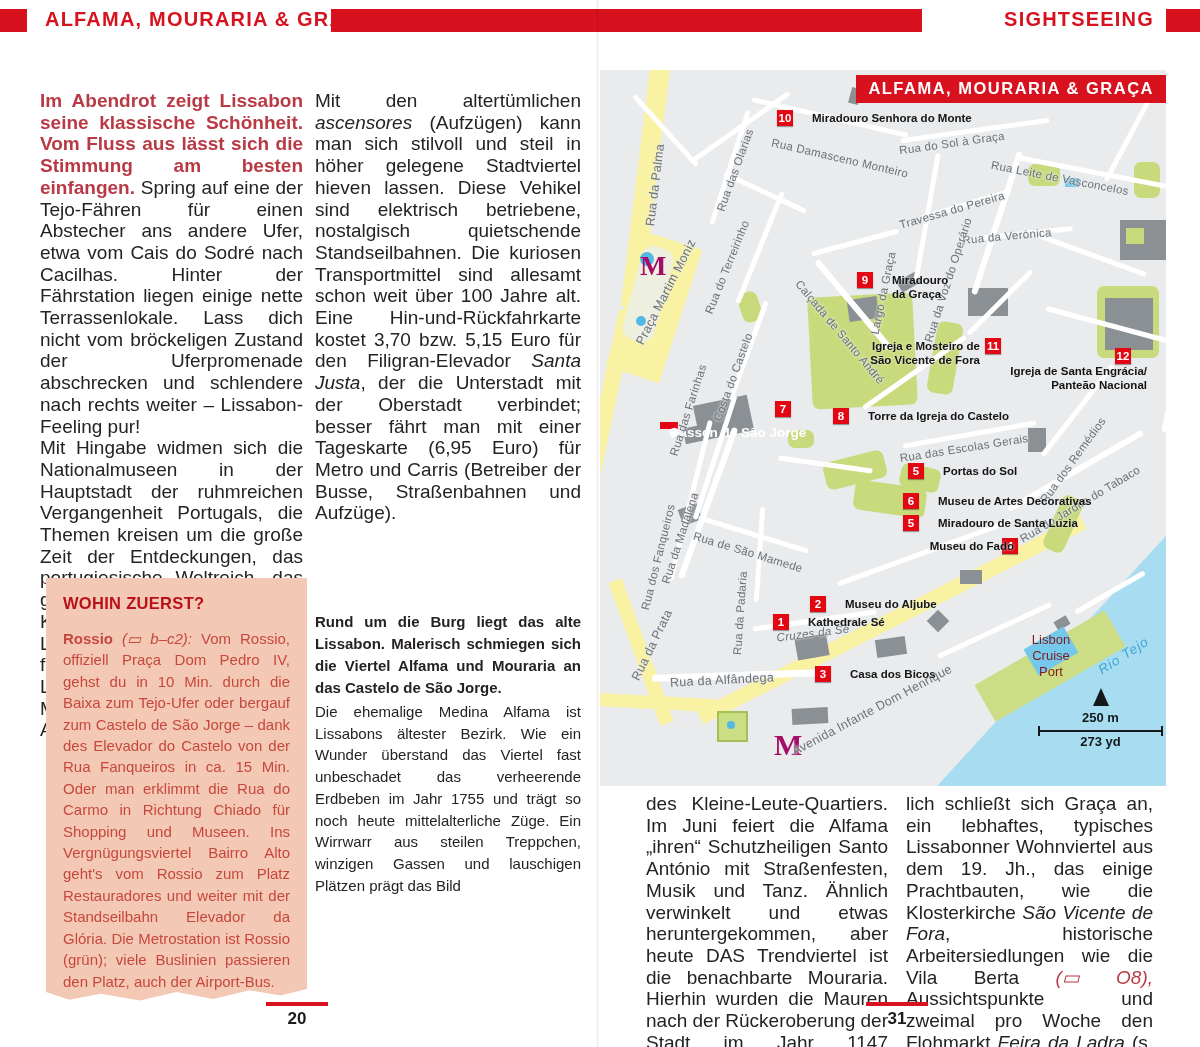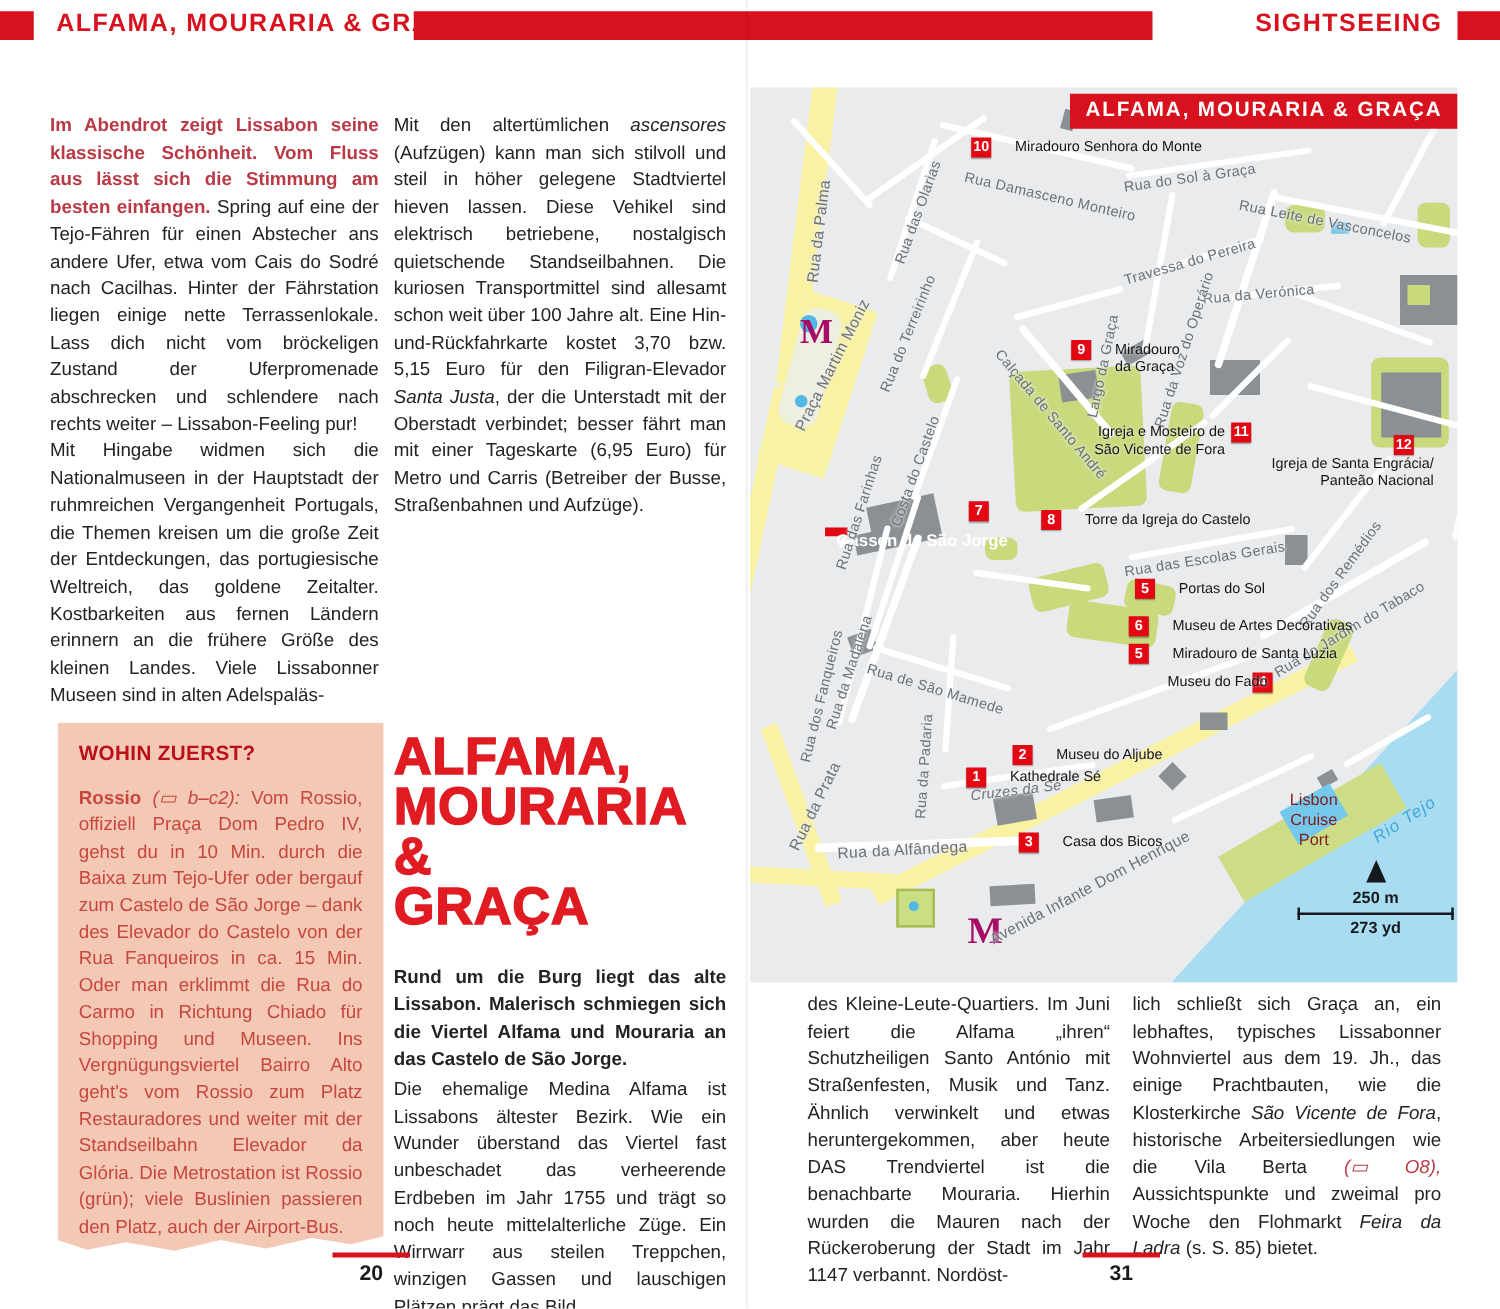--- a/index.html
+++ b/index.html
@@ -3,21 +3,21 @@
 <meta charset="utf-8">
 <style>
   html,body{margin:0;padding:0;background:#ffffff;}
   .page{position:relative;width:1200px;height:1047px;background:#ffffff;overflow:hidden;
         font-family:"Liberation Sans",sans-serif;color:#262224;}
   
   .hdr-sq{position:absolute;background:#d8111e;height:23px;top:9px;}
   .hdr-title{position:absolute;top:8px;font-size:20px;font-weight:bold;color:#d8111e;letter-spacing:1.2px;}
   .hdr-bar{position:absolute;top:9px;height:23px;background:#d8111e;}
   
-  .col{position:absolute;text-align:justify;font-size:15px;line-height:21.7px;}
+  .col{position:absolute;text-align:justify;font-size:19px;line-height:21.7px;}
   .col p{margin:0;}
   .red-lead{color:#b93a45;}
   .ital{font-style:italic;}
   .boldtxt{font-weight:bold;}
   
   .infobox{position:absolute;left:46px;top:578px;width:261px;height:426px;background:#f3c9b5;
            padding:16px 17px 20px 17px;box-sizing:border-box;
            clip-path:polygon(0 0,100% 0,100% 96.5%,90% 98%,78% 96.8%,64% 98.8%,50% 97.2%,36% 99.2%,21% 97.6%,9% 99%,0 97.2%);}
   .infobox h3{margin:0 0 15px 0;font-size:16.5px;color:#bb0f1a;letter-spacing:.3px;}
   .infobox .txt{font-size:15px;line-height:21.4px;color:#c7473e;text-align:justify;}
@@ -40,21 +40,21 @@
   .road{background:#f9f2a2;}
   .park{background:#c9da7c;}
   .bld{background:#8b9095;}
   .stl{background:#ffffff;border-radius:3px;}
   .street-label{font-size:11.5px;color:#6b7176;white-space:nowrap;letter-spacing:.3px;
                 text-shadow:0 0 3px #e9ebed,0 0 3px #e9ebed;}
   .street-label.big{font-size:12.5px;}
   .street-label.it{font-style:italic;}
   .poi-marker{width:16px;height:16px;background:#e30613;color:#fff;font-size:11.5px;font-weight:bold;
               text-align:center;line-height:16px;box-shadow:0 1px 1px rgba(0,0,0,.35);}
-  .poi-label{font-size:11.5px;font-weight:normal;color:#141414;white-space:pre-line;line-height:13.5px;
+  .poi-label{font-size:11.5px;font-weight:bold;color:#141414;white-space:pre-line;line-height:13.5px;
              text-shadow:0 0 3px #e9ebed;padding-left:14px;}
   .map-banner{right:0;top:5px;background:#d8111e;color:#fff;font-weight:bold;font-size:16.5px;
               letter-spacing:1.5px;padding:4px 12px 5px 12px;}
   .castle-box{left:60px;top:352px;background:#e30613;color:#fff;font-weight:bold;font-size:13.5px;
               padding:3px 9px 4px 9px;white-space:nowrap;}
   .metro-m{font-family:"Liberation Serif",serif;font-weight:bold;color:#a60d67;}
   .port-label{left:420px;top:562px;width:62px;text-align:center;font-size:13px;line-height:16px;
               color:#7f1d1d;white-space:pre-line;}
   .rio{left:495px;top:578px;font-size:13.5px;font-style:italic;color:#3fa8d6;transform:rotate(-33deg);letter-spacing:1px;}
   .scale-line{left:438px;top:660px;width:125px;height:2px;background:#16191c;}
@@ -90,23 +90,20 @@
     <div class="txt">
       <span class="boldtxt">Rossio</span><span class="ital"> (▭ b–c2): </span><span>Vom Rossio, offiziell Praça Dom Pedro IV, gehst du in 10 Min. durch die Baixa zum Tejo-Ufer oder bergauf zum Castelo de São Jorge – dank des Elevador do Castelo von der Rua Fanqueiros in ca. 15 Min. Oder man erklimmt die Rua do Carmo in Richtung Chiado für Shopping und Museen. Ins Vergnügungsviertel Bairro Alto geht's vom Rossio zum Platz Restauradores und weiter mit der Standseilbahn Elevador da Glória. Die Metrostation ist Rossio (grün); viele Buslinien passieren den Platz, auch der Airport-Bus.</span>
     </div>
   </div>
 
   <div class="col" style="left:315px;top:90px;width:266px;">
     <p><span>Mit den altertümlichen </span><span class="ital">ascensores</span><span> (Aufzügen) kann man sich stilvoll und steil in höher gelegene Stadtviertel hieven lassen. Diese Vehikel sind elektrisch betriebene, nostalgisch quietschende Standseilbahnen. Die kuriosen Transportmittel sind allesamt schon weit über 100 Jahre alt. Eine Hin-und-Rückfahrkarte kostet 3,70 bzw. 5,15 Euro für den Filigran-Elevador </span><span class="ital">Santa Justa</span><span>, der die Unterstadt mit der Oberstadt verbindet; besser fährt man mit einer Tageskarte (6,95 Euro) für Metro und Carris (Betreiber der Busse, Straßenbahnen und Aufzüge).</span></p>
   </div>
 
   <div class="feature">
-    <h1>ALFAMA,
-MOURARIA &amp;
-GRAÇA</h1>
     <div class="lead">Rund um die Burg liegt das alte Lissabon. Malerisch schmiegen sich die Viertel Alfama und Mouraria an das Castelo de São Jorge.</div>
     <div class="body">Die ehemalige Medina Alfama ist Lissabons ältester Bezirk. Wie ein Wunder überstand das Viertel fast unbeschadet das verheerende Erdbeben im Jahr 1755 und trägt so noch heute mittelalterliche Züge. Ein Wirrwarr aus steilen Treppchen, winzigen Gassen und lauschigen Plätzen prägt das Bild</div>
   </div>
 
   <div class="gutter"></div>
 
   <div class="map" id="map">
     <div class="water"></div>
     <div id="shapes">
         <div class="road" style="left: 36px; top: -12px; width: 20px; height: 250px; transform: rotate(7deg);"></div>

